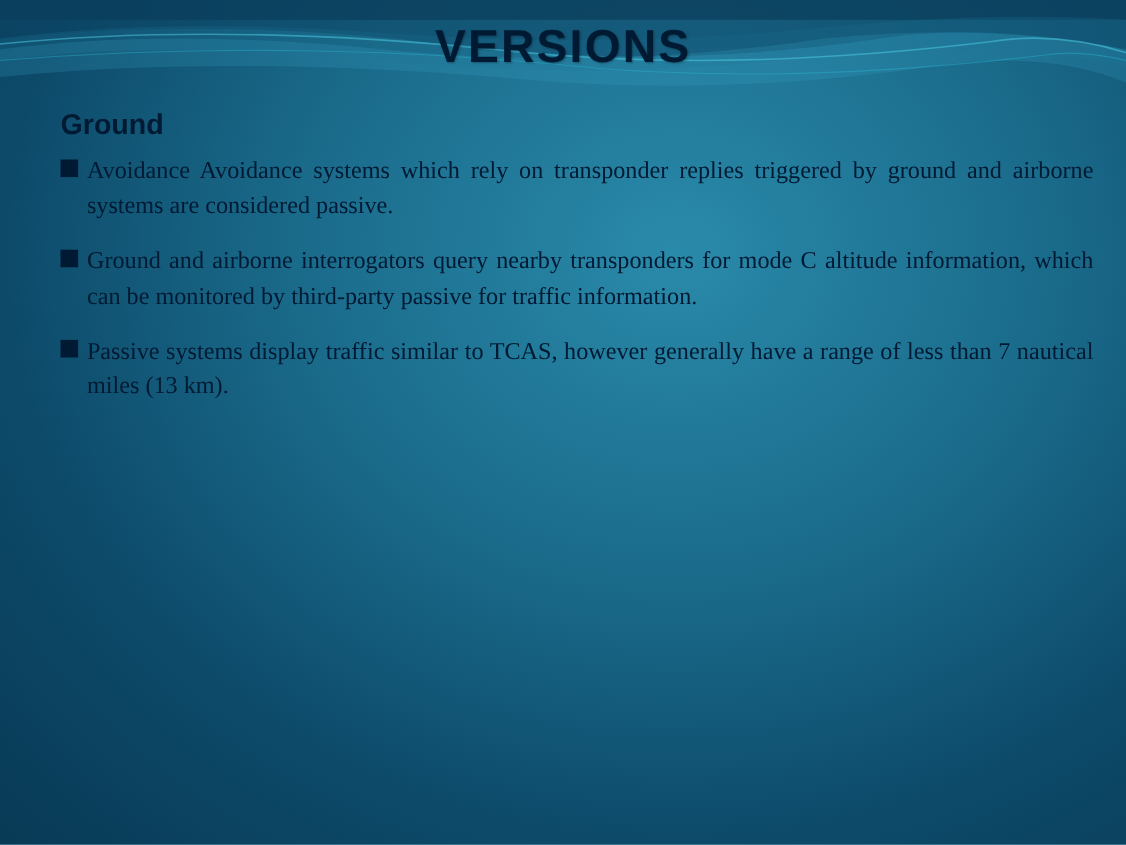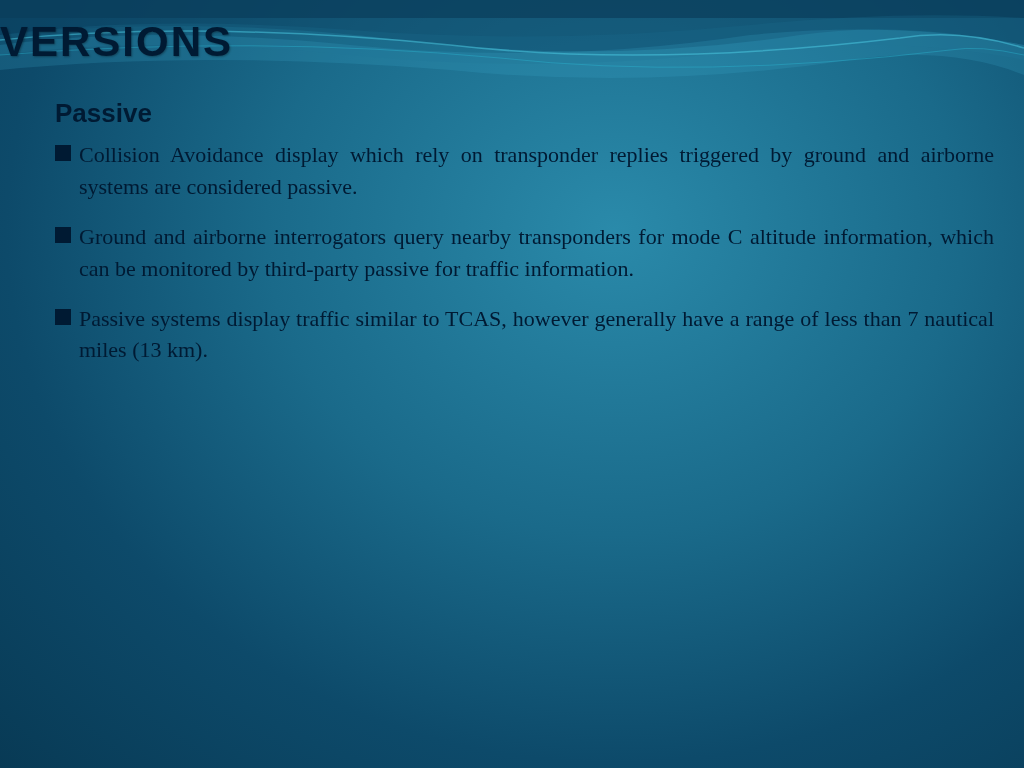--- a/index.html
+++ b/index.html
@@ -47,20 +47,21 @@
     .wave-top svg {
       width: 100%;
       height: 100%;
     }
 
     .title-area {
       position: absolute;
       top: 18px;
       left: 0;
       width: 100%;
+      text-align: center;
       z-index: 10;
     }
 
     .slide-title {
       font-family: 'Arial Black', Arial, sans-serif;
       font-weight: 900;
       font-size: 42px;
       color: #001a33;
       letter-spacing: 2px;
       text-shadow: 1px 1px 2px rgba(0,0,0,0.3);
@@ -146,26 +147,26 @@
       <path d="M0 40 Q200 20 450 45 Q650 68 900 38 Q960 28 1024 48" stroke="#4dd0e8" stroke-width="1.5" fill="none" opacity="0.5"></path>
       <path d="M0 55 Q250 35 500 58 Q700 80 950 50 Q980 45 1024 55" stroke="#2ab8d5" stroke-width="1" fill="none" opacity="0.4"></path>
     </svg>
   </div>
 
   <div class="title-area">
     <h1 class="slide-title">VERSIONS</h1>
   </div>
 
   <div class="content-area">
-    <h2 class="section-heading">Passive</h2>
+    <h2 class="section-heading">Ground</h2>
 
     <ul class="bullet-list">
       <li class="bullet-item">
         <div class="bullet-marker"></div>
-        <span class="bullet-text">Collision Avoidance display which rely on transponder replies triggered by ground and airborne systems are considered passive.</span>
+        <span class="bullet-text">Avoidance Avoidance systems which rely on transponder replies triggered by ground and airborne systems are considered passive.</span>
       </li>
       <li class="bullet-item">
         <div class="bullet-marker"></div>
         <span class="bullet-text">Ground and airborne interrogators query nearby transponders for mode C altitude information, which can be monitored by third-party passive for traffic information.</span>
       </li>
       <li class="bullet-item">
         <div class="bullet-marker"></div>
         <span class="bullet-text">Passive systems display traffic similar to TCAS, however generally have a range of less than 7 nautical miles (13 km).</span>
       </li>
     </ul>

